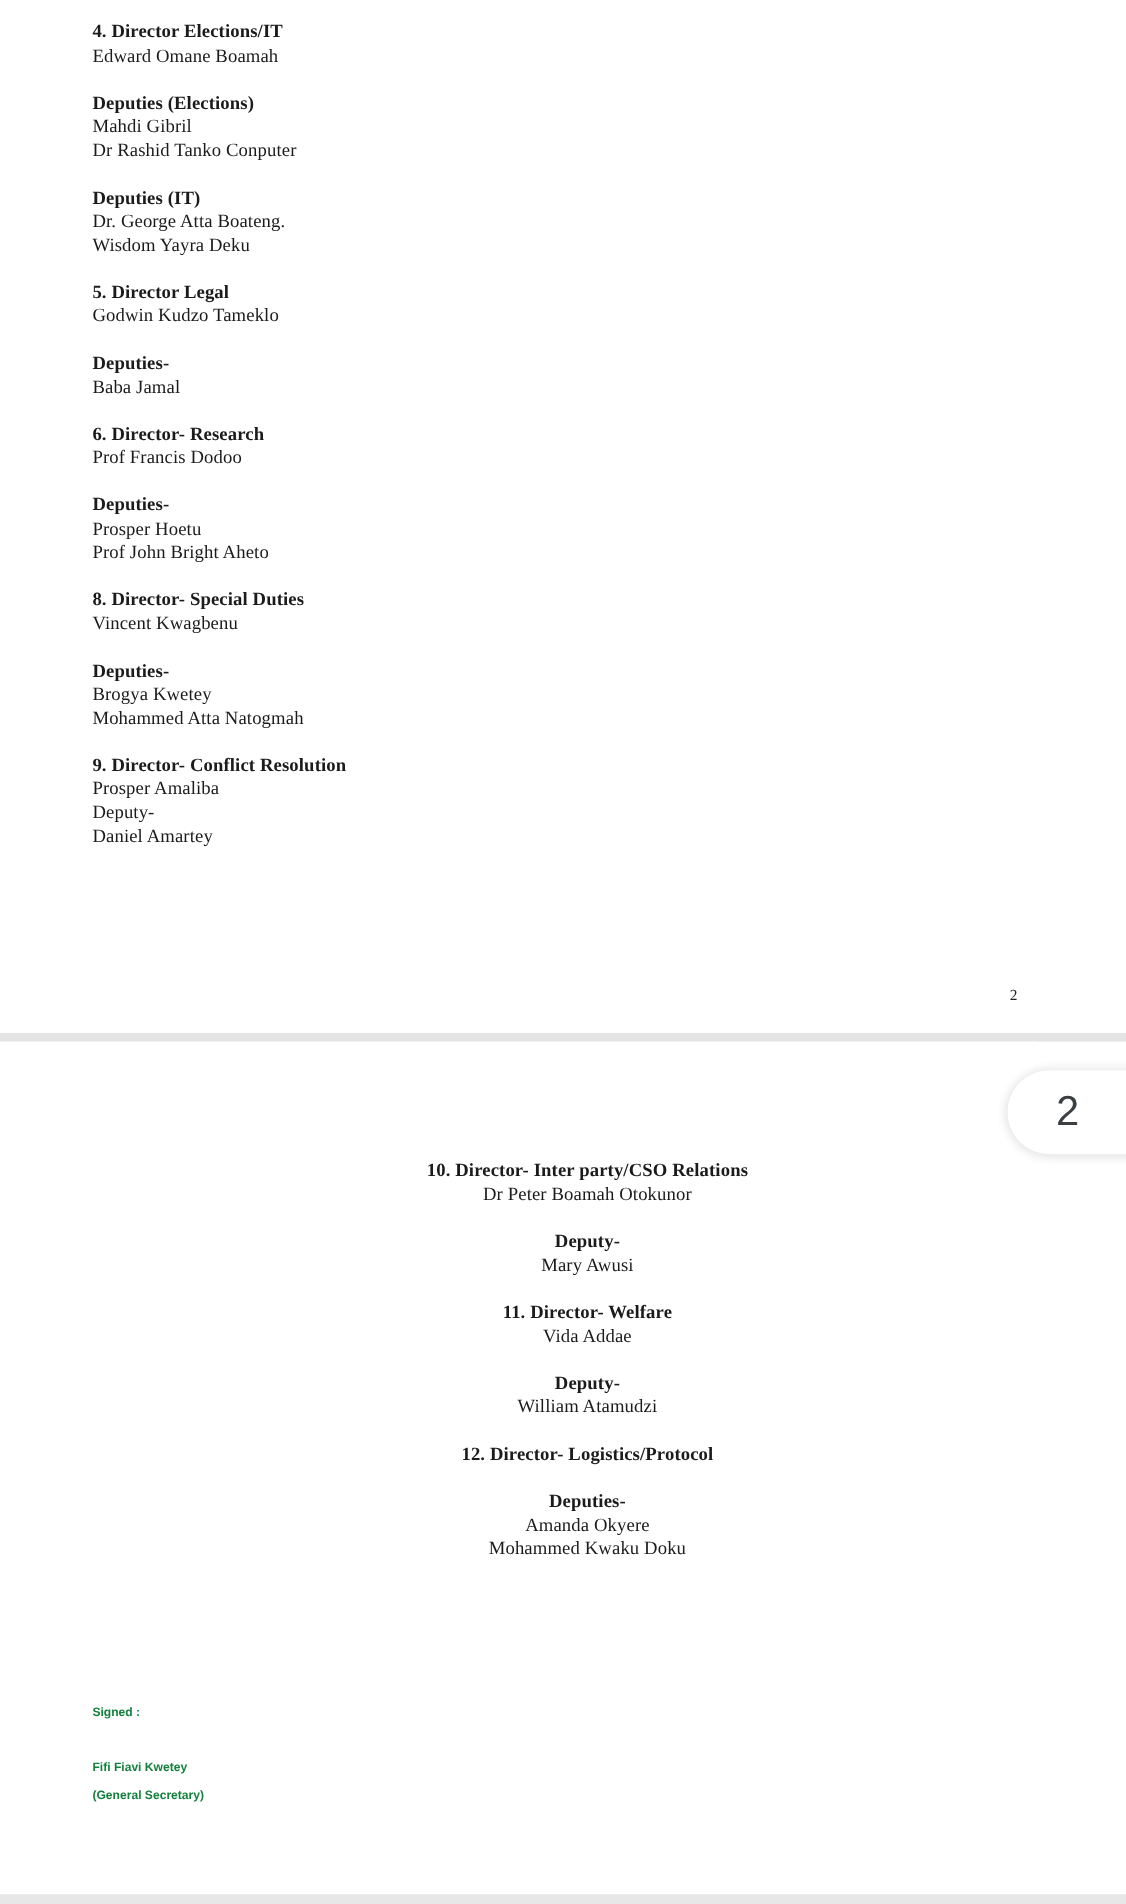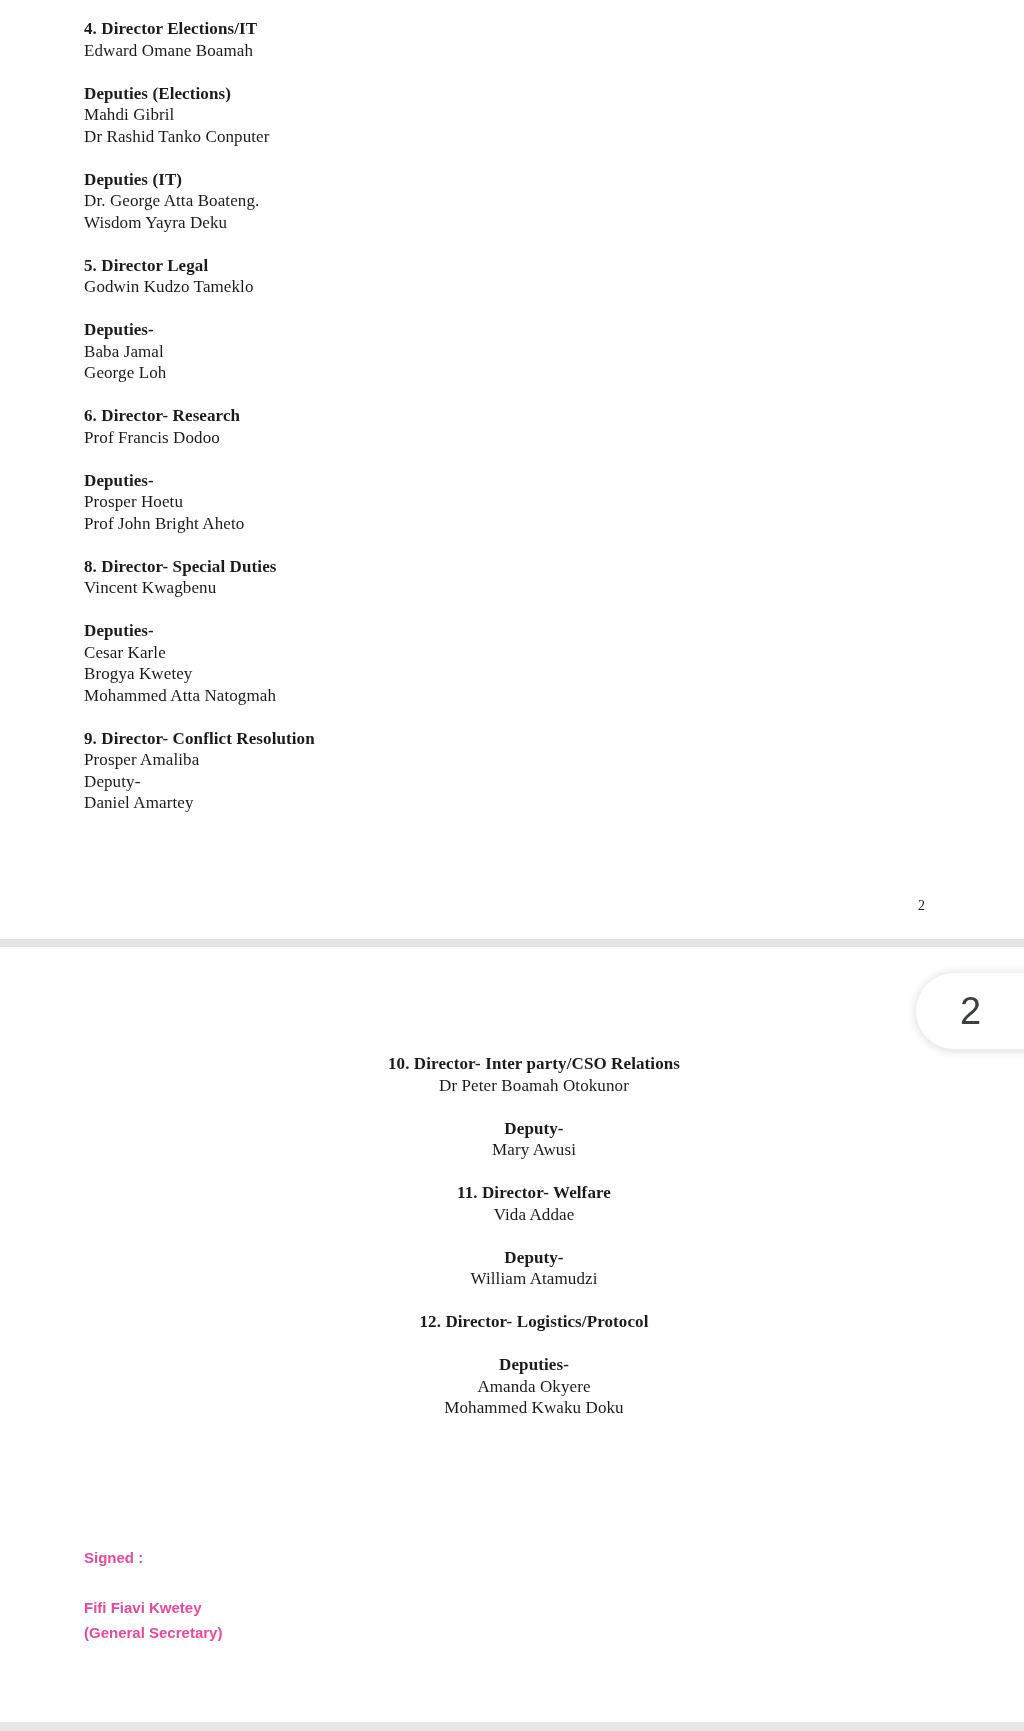--- a/index.html
+++ b/index.html
@@ -85,23 +85,23 @@
     padding-left: 44px;
     line-height: 76px;
   }
 
   .signature-block {
     position: absolute;
     left: 84px;
     top: 1545px;
     font-family: "Liberation Sans", "DejaVu Sans", sans-serif;
     font-weight: 700;
-    font-size: 15px;
+    font-size: 11px;
     line-height: 25px;
-    color: #ec4899;
+    color: #15803d;
   }
   .signature-block .line { min-height: 25px; white-space: pre; }
 </style>
 </head>
 <body>
 
 <div class="viewport">
 
   <div class="page page-1">
     <div class="doc-lines page1-lines">
@@ -115,34 +115,32 @@
         <div class="line">&nbsp;</div>
         <div class="line bold">Deputies (IT)</div>
         <div class="line">Dr. George Atta Boateng.</div>
         <div class="line">Wisdom Yayra Deku</div>
         <div class="line">&nbsp;</div>
         <div class="line bold">5. Director Legal</div>
         <div class="line">Godwin Kudzo Tameklo</div>
         <div class="line">&nbsp;</div>
         <div class="line bold">Deputies-</div>
         <div class="line">Baba Jamal</div>
-        <div class="line">George Loh</div>
         <div class="line">&nbsp;</div>
         <div class="line bold">6. Director- Research</div>
         <div class="line">Prof Francis Dodoo</div>
         <div class="line">&nbsp;</div>
         <div class="line bold">Deputies-</div>
         <div class="line">Prosper Hoetu</div>
         <div class="line">Prof John Bright Aheto</div>
         <div class="line">&nbsp;</div>
         <div class="line bold">8. Director- Special Duties</div>
         <div class="line">Vincent Kwagbenu</div>
         <div class="line">&nbsp;</div>
         <div class="line bold">Deputies-</div>
-        <div class="line">Cesar Karle</div>
         <div class="line">Brogya Kwetey</div>
         <div class="line">Mohammed Atta Natogmah</div>
         <div class="line">&nbsp;</div>
         <div class="line bold">9. Director- Conflict Resolution</div>
         <div class="line">Prosper Amaliba</div>
         <div class="line">Deputy-</div>
         <div class="line">Daniel Amartey</div>
       </div>
     <div class="page-footer-num">2</div>
   </div>

